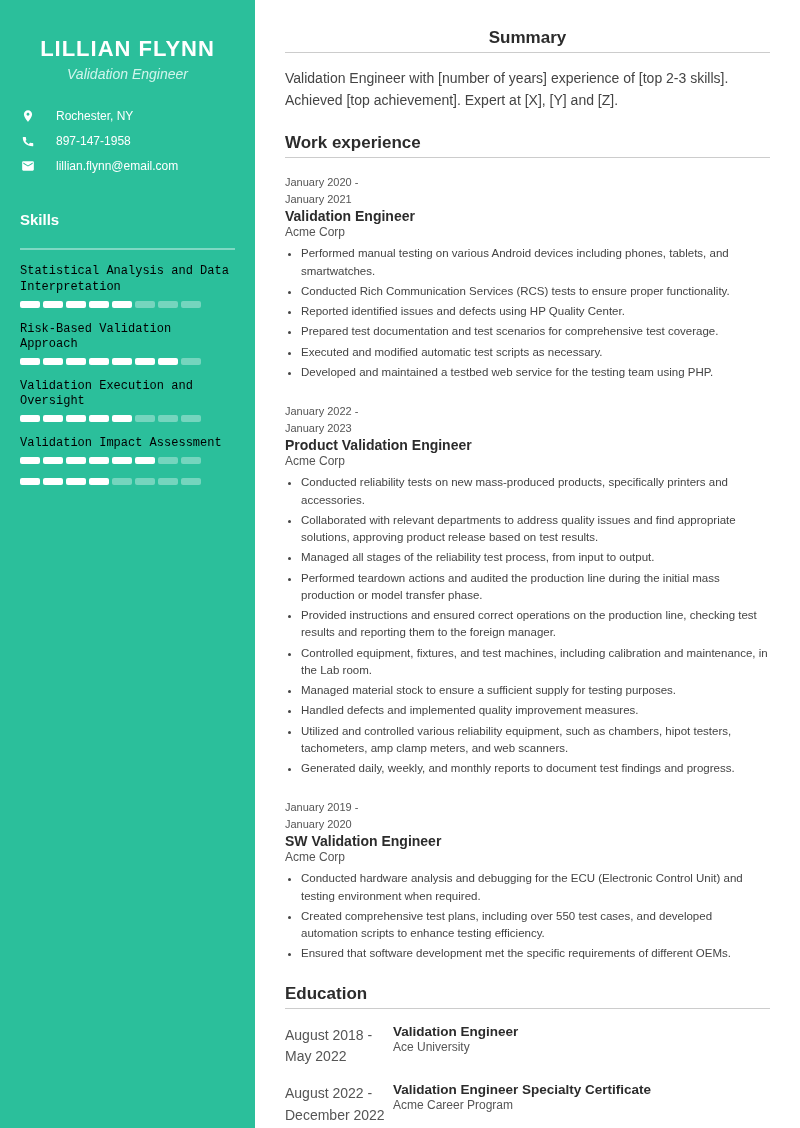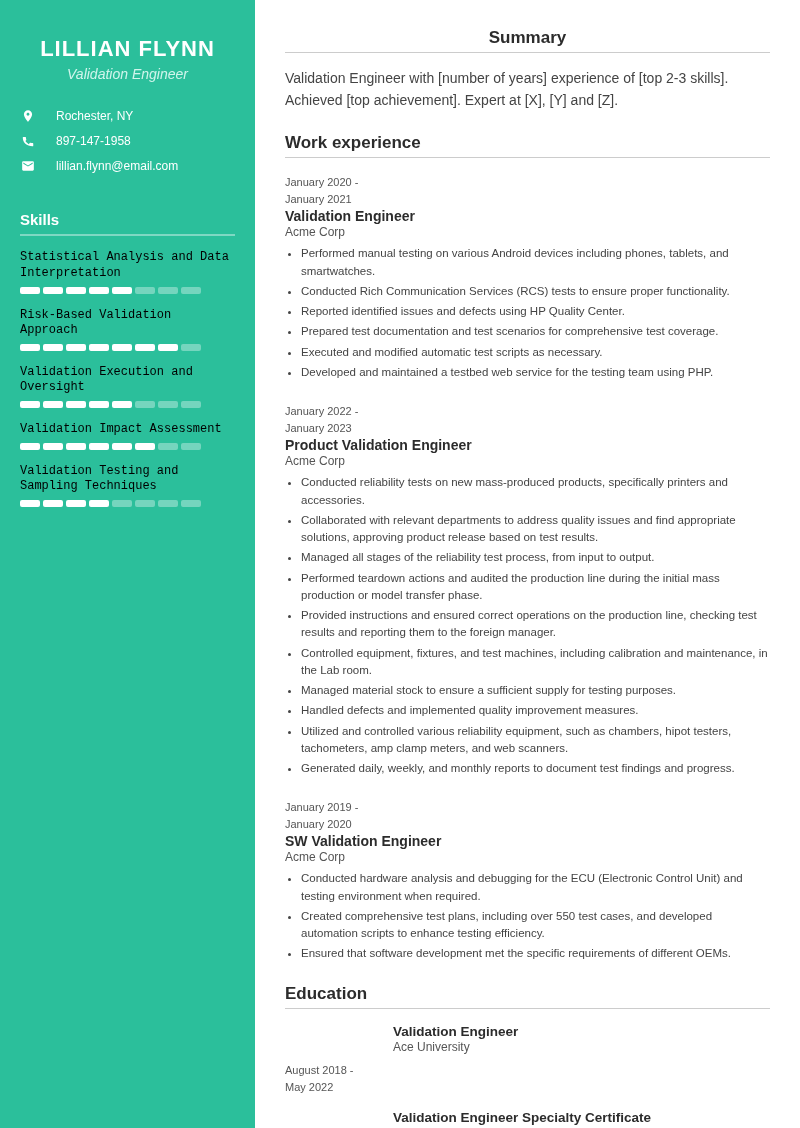--- a/index.html
+++ b/index.html
@@ -71,21 +71,21 @@
       height: 14px;
       fill: #fff;
     }
     .skills-section {}
     .skills-header {
       font-size: 15px;
       font-weight: 700;
       color: #fff;
       margin-bottom: 14px;
       border-bottom: 2px solid rgba(255,255,255,0.4);
-      padding-bottom: 6px;
+      padding-bottom: 20px;
     }
     .skill-item {
       margin-bottom: 14px;
     }
     .skill-name {
       font-size: 12px;
       color: #000000;
       margin-bottom: 5px;
       line-height: 1.3;
       font-family: Liberation Mono, monospace;
@@ -173,25 +173,24 @@
     .education-section {}
     .edu-entry {
       display: flex;
       flex-direction: row;
       margin-bottom: 14px;
       gap: 0;
     }
     .edu-dates {
       width: 108px;
       min-width: 108px;
-      font-size: 11px;
+      font-size: 14px;
       color: #555;
       padding-top: 1px;
       line-height: 1.55;
-      margin-top: 37px;
     }
     .edu-content {}
     .edu-degree {
       font-size: 13.5px;
       font-weight: 700;
       color: #2c2c2c;
       margin-bottom: 1px;
     }
     .edu-school {
       font-size: 12px;
@@ -285,21 +284,20 @@
               <div class="skill-dot filled"></div>
               <div class="skill-dot filled"></div>
               <div class="skill-dot filled"></div>
               <div class="skill-dot filled"></div>
               <div class="skill-dot filled"></div>
               <div class="skill-dot empty"></div>
               <div class="skill-dot empty"></div>
             </div>
           </div>
           <div class="skill-item">
-            <div class="skill-name">Validation Testing and Sampling Techniques</div>
             <div class="skill-bar">
               <div class="skill-dot filled"></div>
               <div class="skill-dot filled"></div>
               <div class="skill-dot filled"></div>
               <div class="skill-dot filled"></div>
               <div class="skill-dot empty"></div>
               <div class="skill-dot empty"></div>
               <div class="skill-dot empty"></div>
               <div class="skill-dot empty"></div>
             </div>

